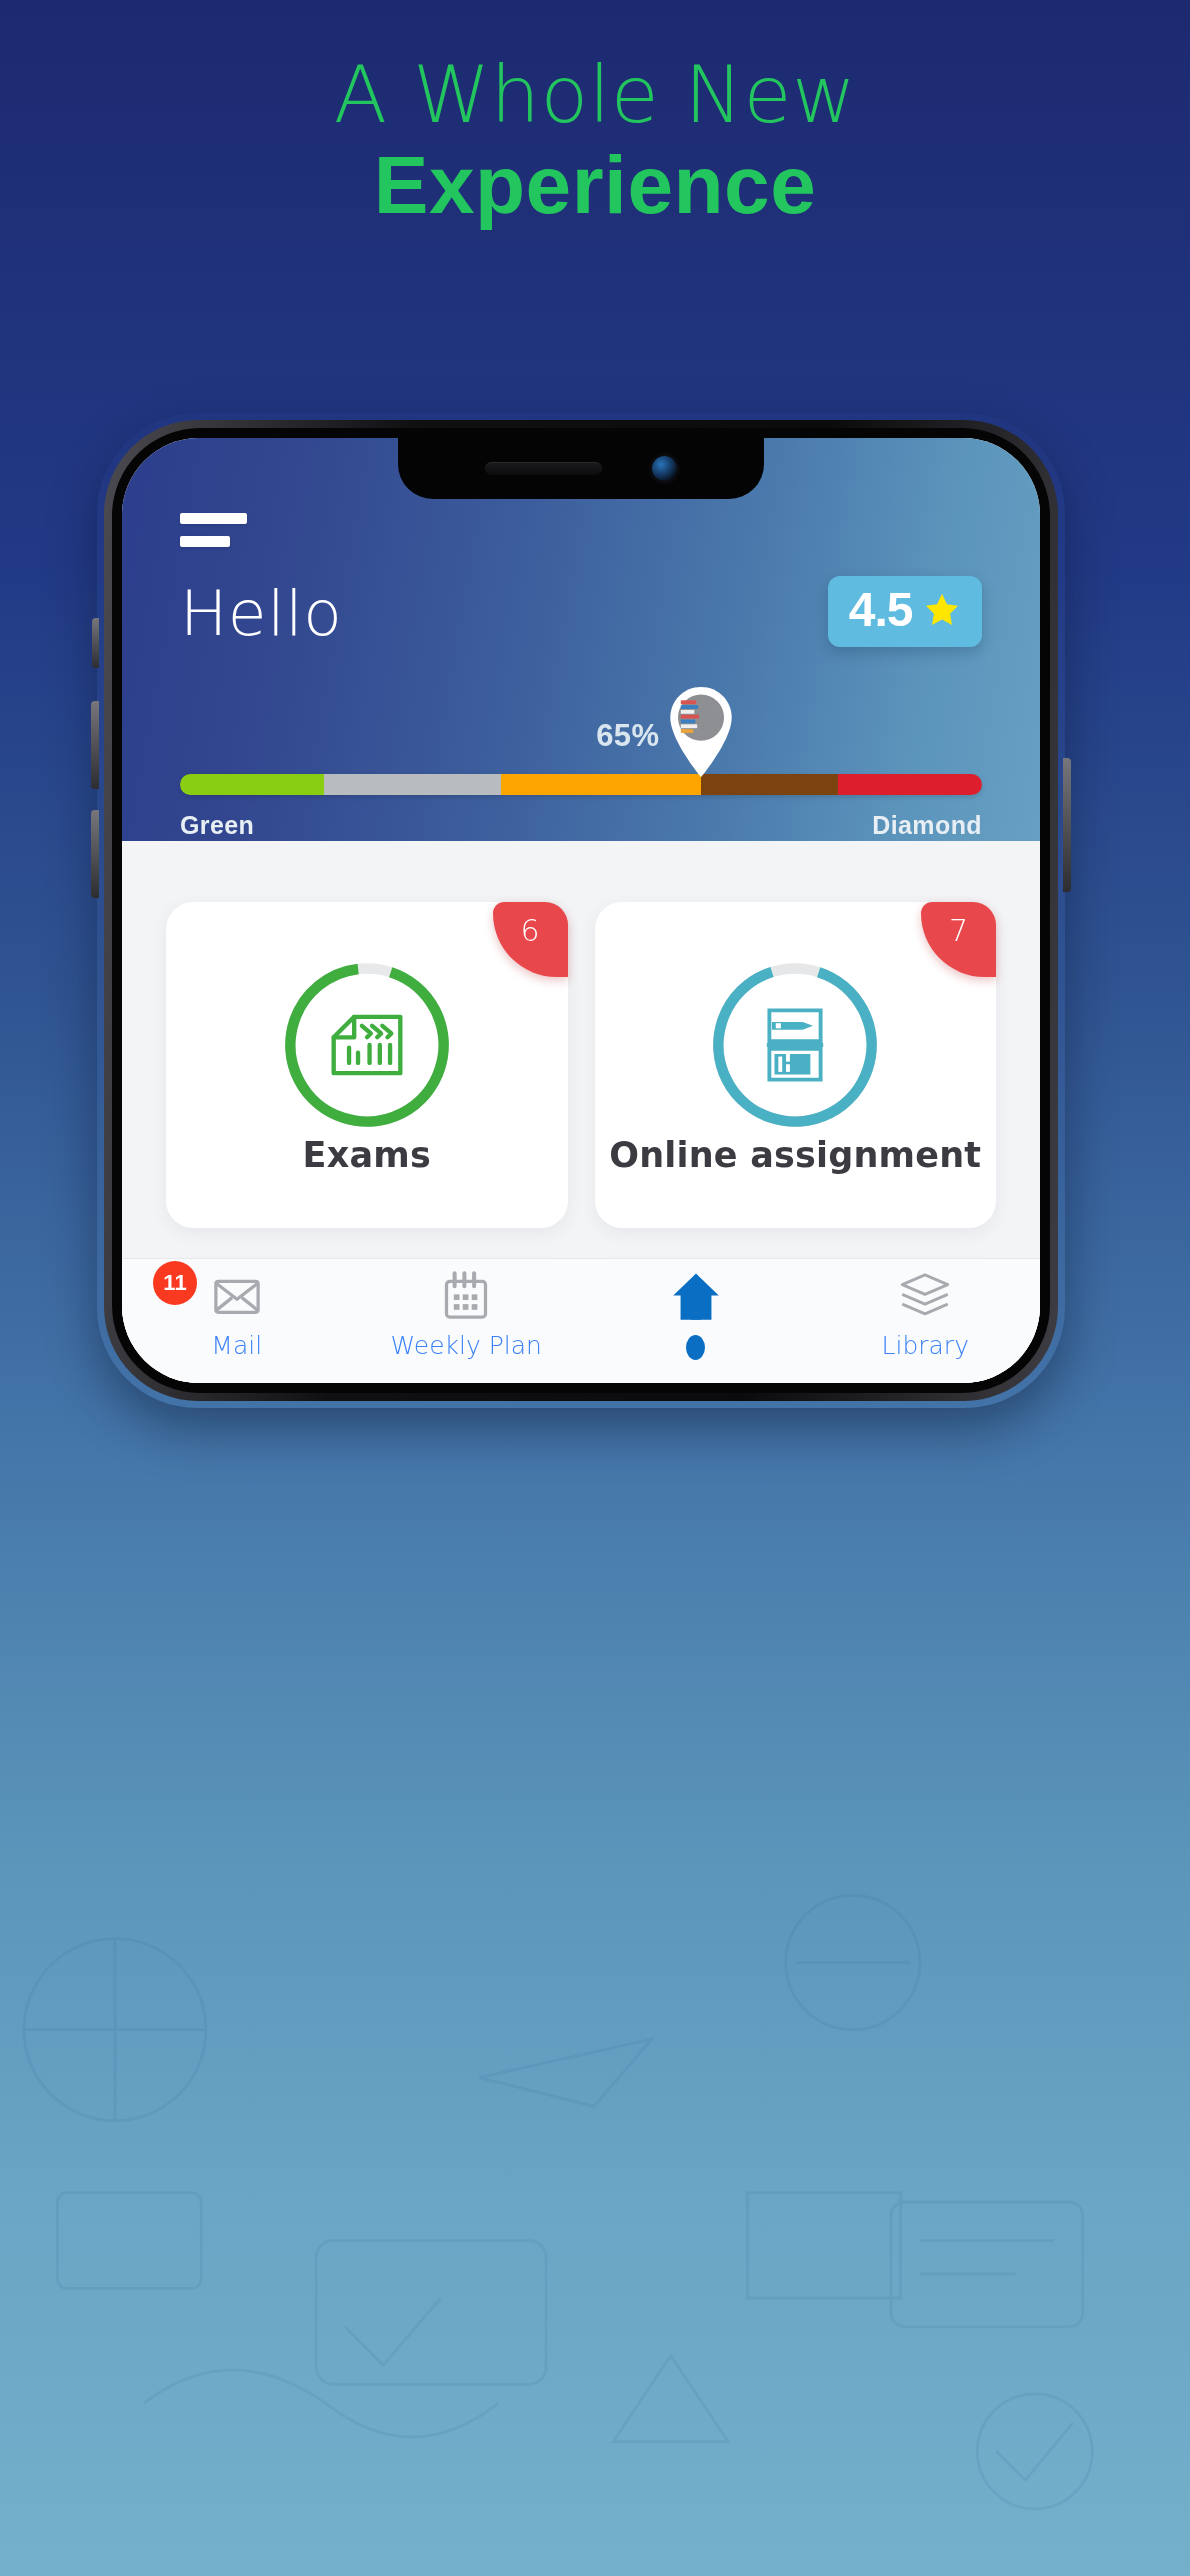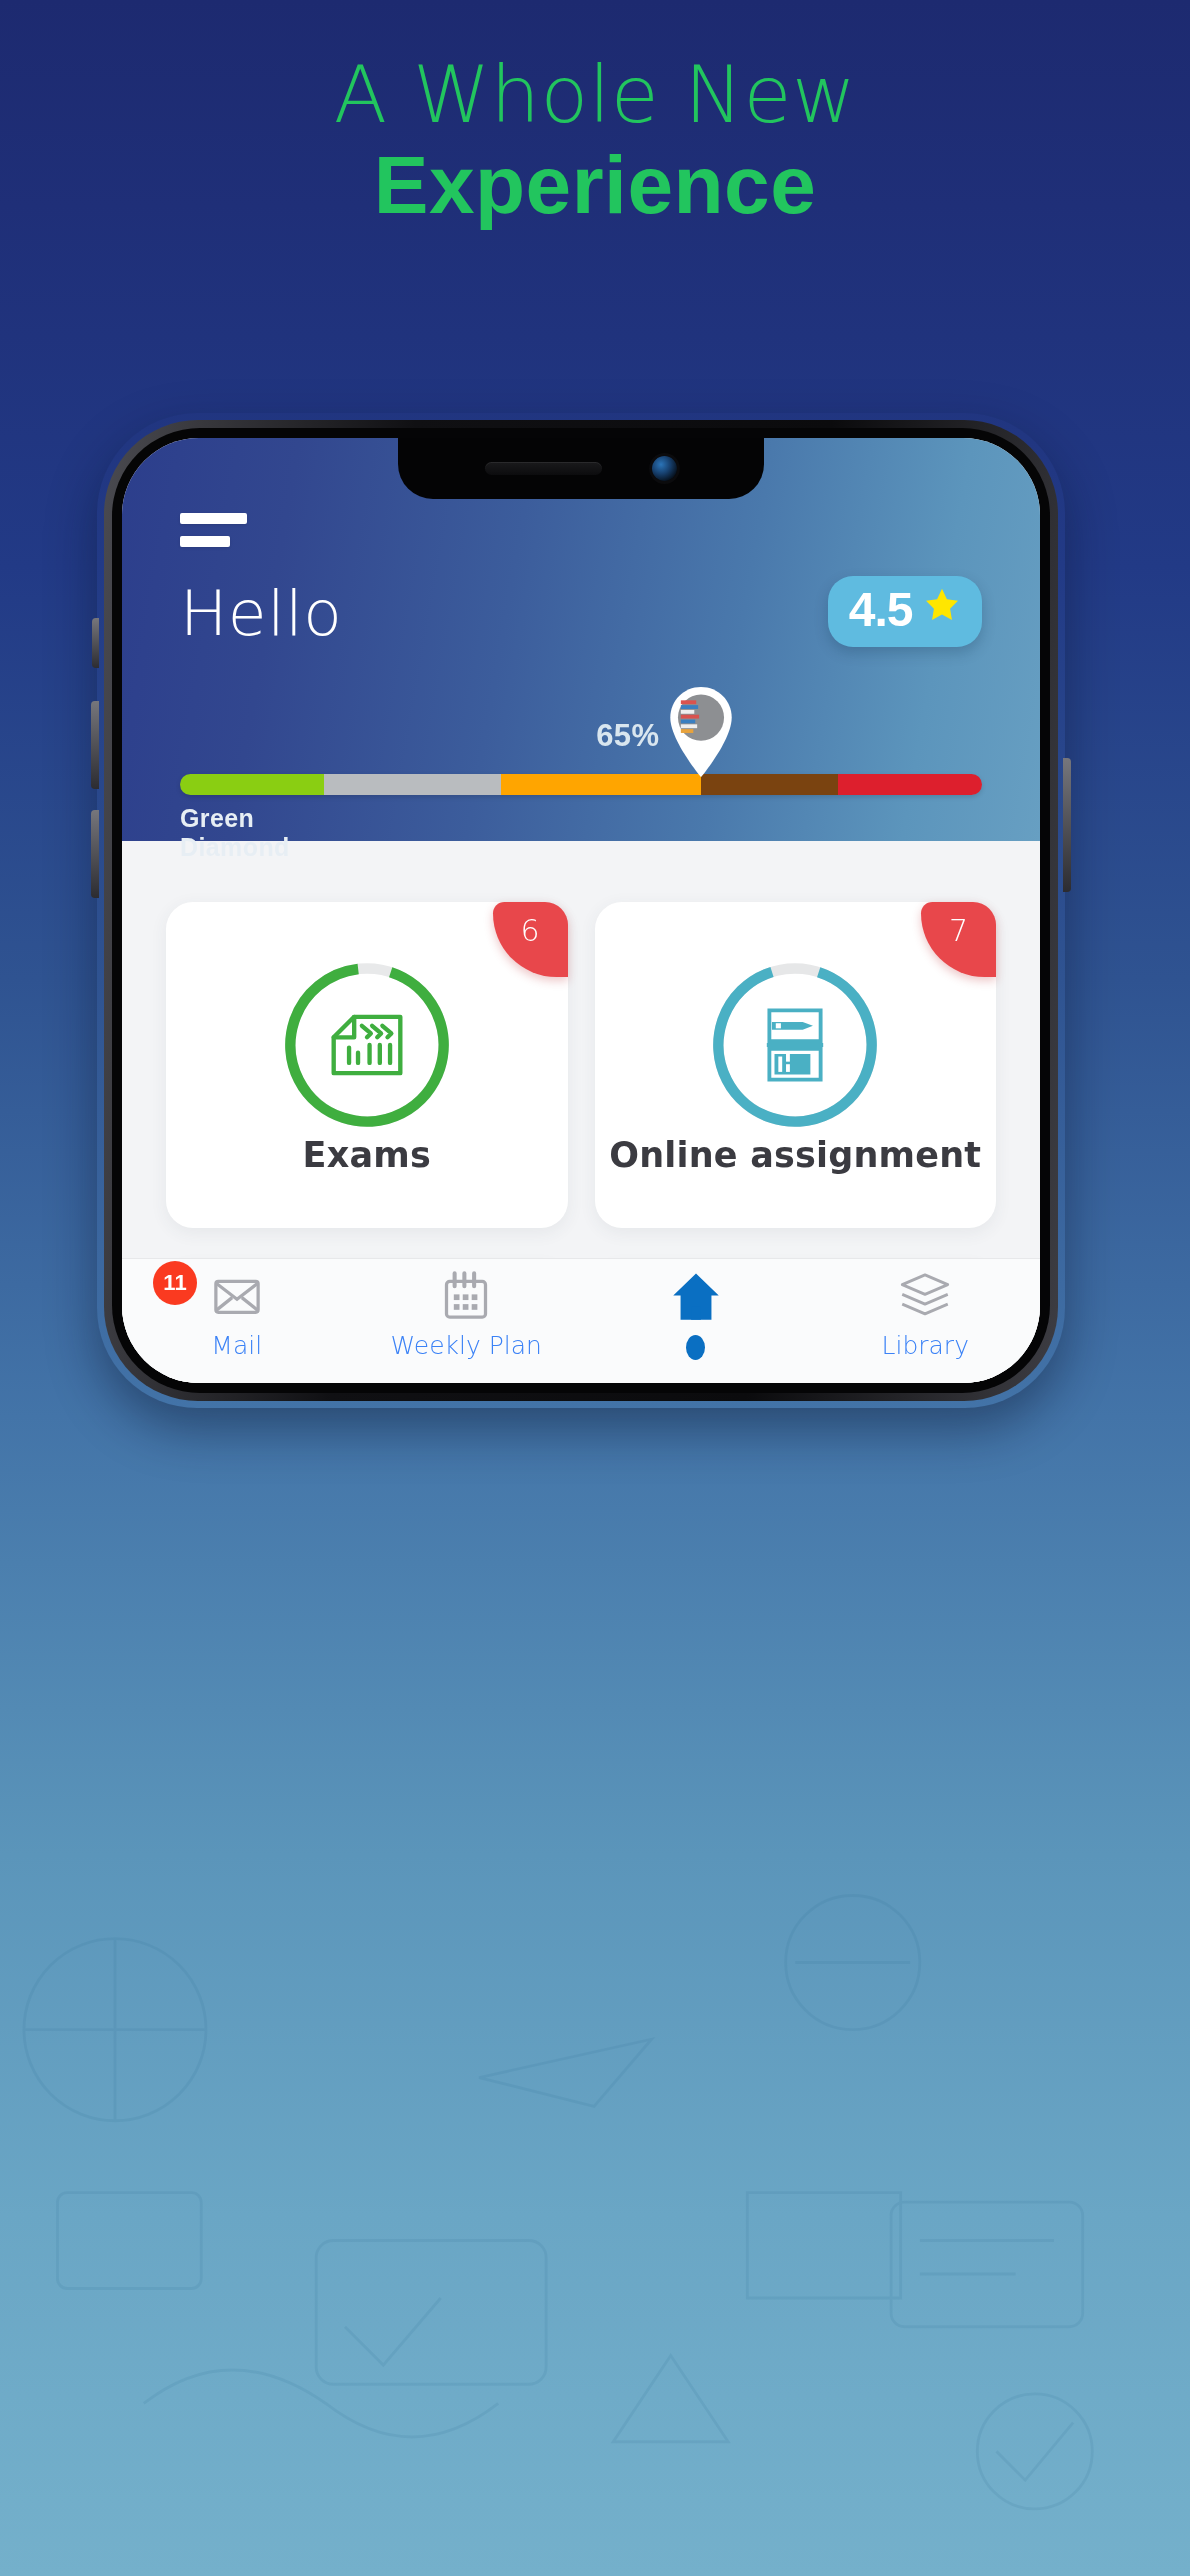--- a/index.html
+++ b/index.html
@@ -133,23 +133,23 @@
   .hamburger span:nth-child(2){ width:50px; margin-top:12.5px; }
 
   .hello-row{ display:flex; align-items:flex-start; justify-content:space-between; margin-top:35px;gap:16px; }
   .hello{
     font-size:63px; font-weight:300; letter-spacing:0.5px;
     font-family:"DejaVu Sans", sans-serif; line-height:1;
     color:#ffffff;
   }
   .rating-badge{
     background:#5fbbe0;
-    border-radius:25px;
+    border-radius:12px;
     padding:10.5px 21px 12.5px 21px;
-    display:flex; align-items:flex-start; gap:10.5px;
+    display:flex; align-items:center; gap:10.5px;
     box-shadow:0 5.8px 13.4px rgba(10,40,70,.22);
     margin-top:-5.7px;
   }
   .rating-badge .val{
     font-size:48px; font-weight:bold; color:#fff; line-height:1;
     letter-spacing:-1px;
   }
   .star-icon{ width:38px; height:38px; display:block; }
 
   
@@ -165,22 +165,22 @@
     width:81px; height:96px;
   }
   .bar{
     display:flex; height:21px; border-radius:10.5px; overflow:hidden;
     box-shadow:0 1.9px 4.8px rgba(0,0,0,.14);
   }
   .bar i{ display:block; height:100%; }
 
   .tier-row{
     display:flex; justify-content:space-between;
-    margin-top:9px; font-size:25px; font-weight:bold;
-    color:#e7eef4; letter-spacing:0.4px;flex-direction:column;
+    margin-top:16px; font-size:25px; font-weight:bold;
+    color:#e7eef4; letter-spacing:0.4px;
   }
 
   
   .app-body{
     position:relative;
     background:#f3f4f6;
     height:592px;
     padding:61px 44px 0 44px;
     overflow:hidden;
   }

